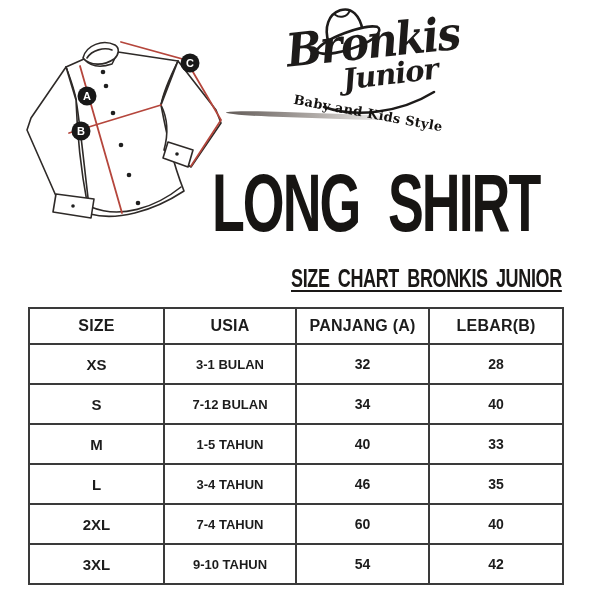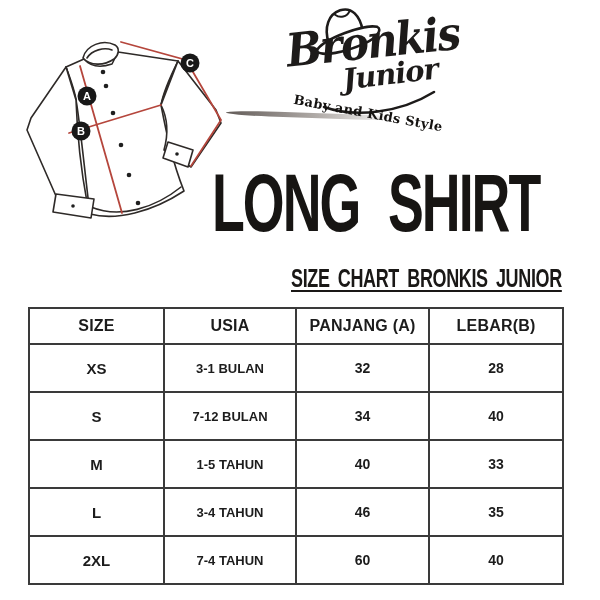--- a/index.html
+++ b/index.html
@@ -185,16 +185,22 @@
         <td class="col-usia">3-4 TAHUN</td>
         <td class="col-num">46</td>
         <td class="col-num">35</td>
       </tr>
       <tr>
         <td class="col-size">2XL</td>
         <td class="col-usia">7-4 TAHUN</td>
         <td class="col-num">60</td>
         <td class="col-num">40</td>
       </tr>
+      <tr>
+        <td class="col-size">3XL</td>
+        <td class="col-usia">9-10 TAHUN</td>
+        <td class="col-num">54</td>
+        <td class="col-num">42</td>
+      </tr>
     </tbody>
   </table>
 
 </div>
 
 </body></html>

